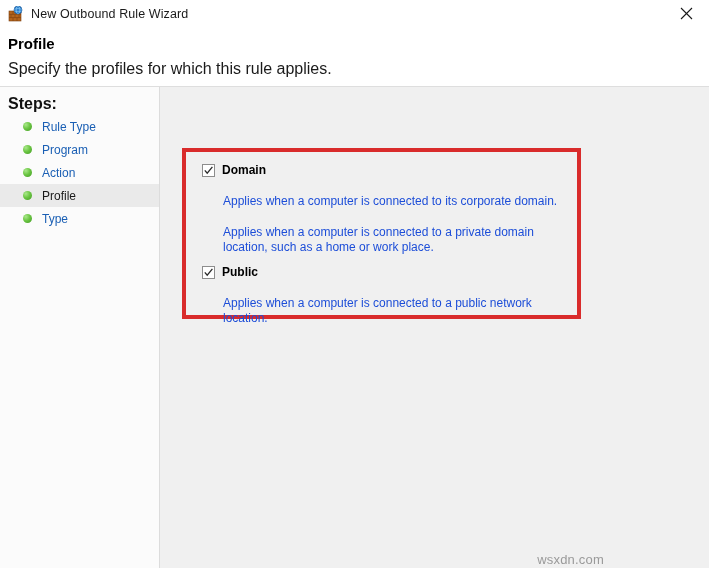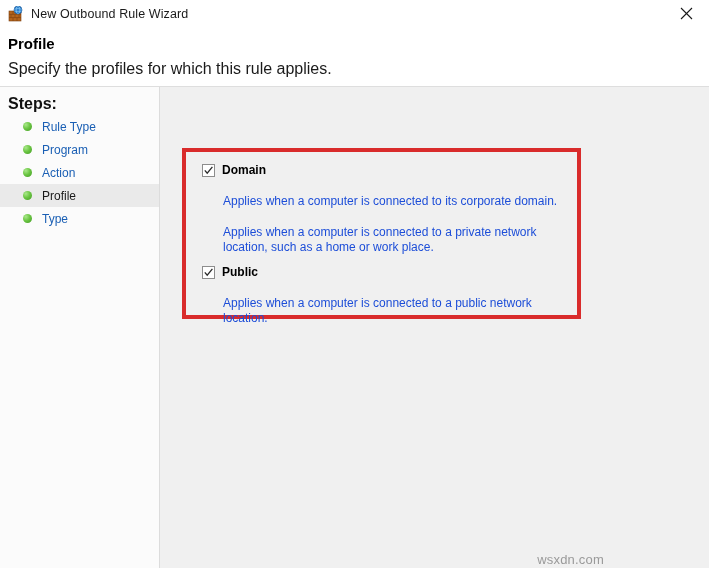--- a/index.html
+++ b/index.html
@@ -308,21 +308,21 @@
         <div class="opt-row">
           <span class="opt-checkbox">
             <svg width="11" height="11" viewBox="0 0 11 11">
               <polyline points="1.8,5.4 4.2,8.2 9.4,1.8" fill="none" stroke="#2b2b2b" stroke-width="1.3"></polyline>
             </svg>
           </span>
           <span class="opt-title">Domain</span>
         </div>
         <div class="opt-desc">Applies when a computer is connected to its corporate domain.</div>
 
-        <div class="opt-desc">Applies when a computer is connected to a private network location, such as a home or work place.</div>
+        <div class="opt-desc">Applies when a computer is connected to a private domain location, such as a home or work place.</div>
 
         <div class="opt-row">
           <span class="opt-checkbox">
             <svg width="11" height="11" viewBox="0 0 11 11">
               <polyline points="1.8,5.4 4.2,8.2 9.4,1.8" fill="none" stroke="#2b2b2b" stroke-width="1.3"></polyline>
             </svg>
           </span>
           <span class="opt-title">Public</span>
         </div>
         <div class="opt-desc">Applies when a computer is connected to a public network location.</div>

